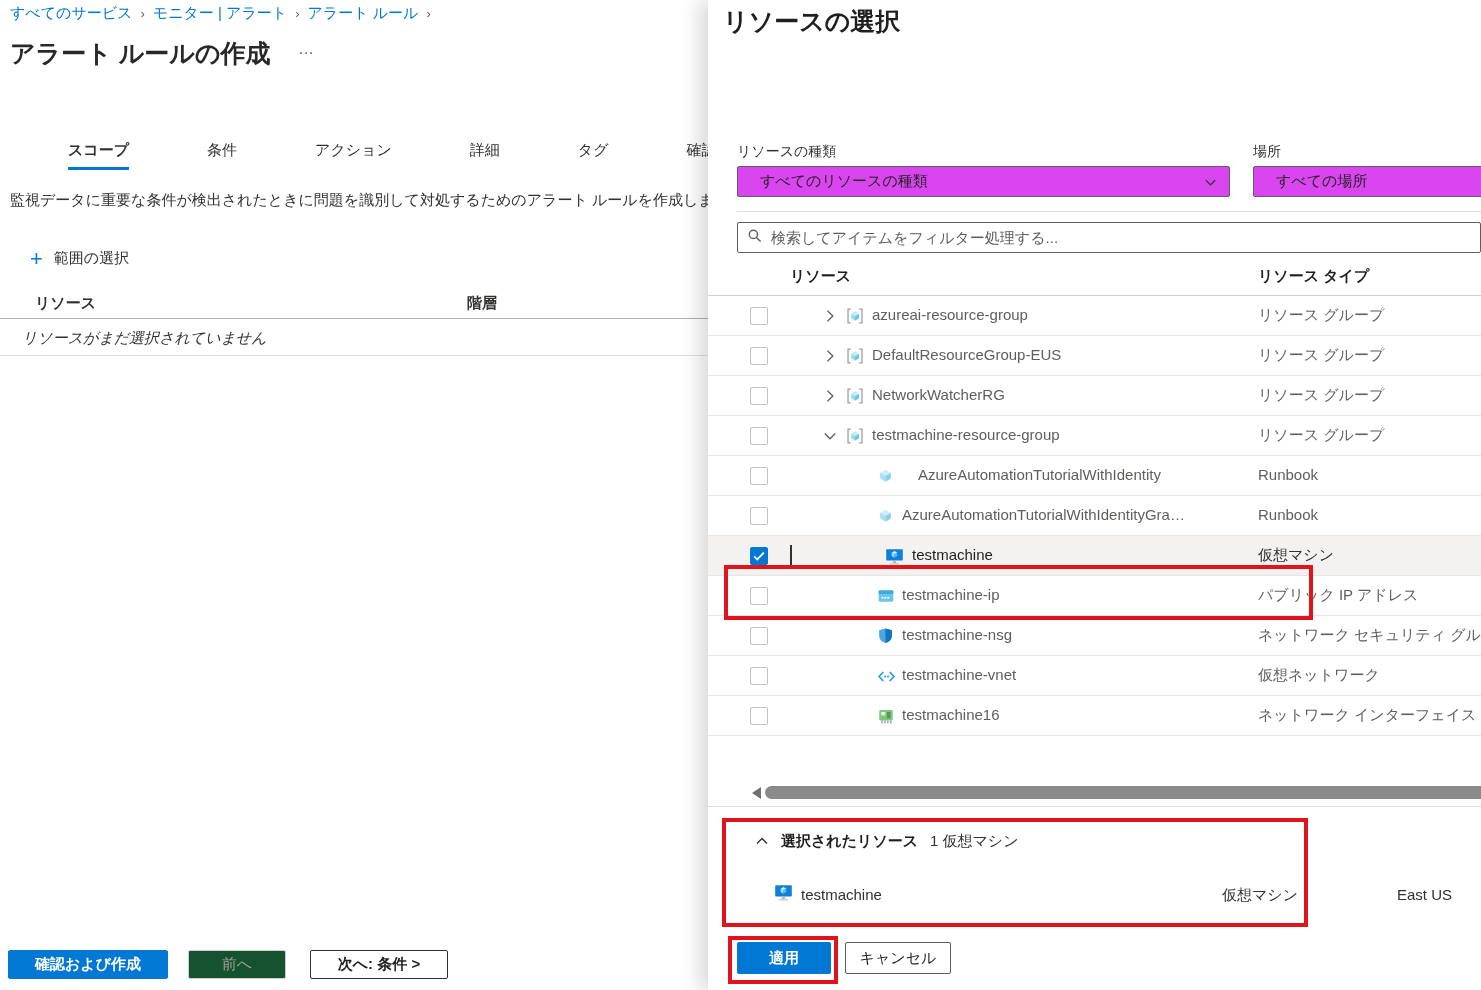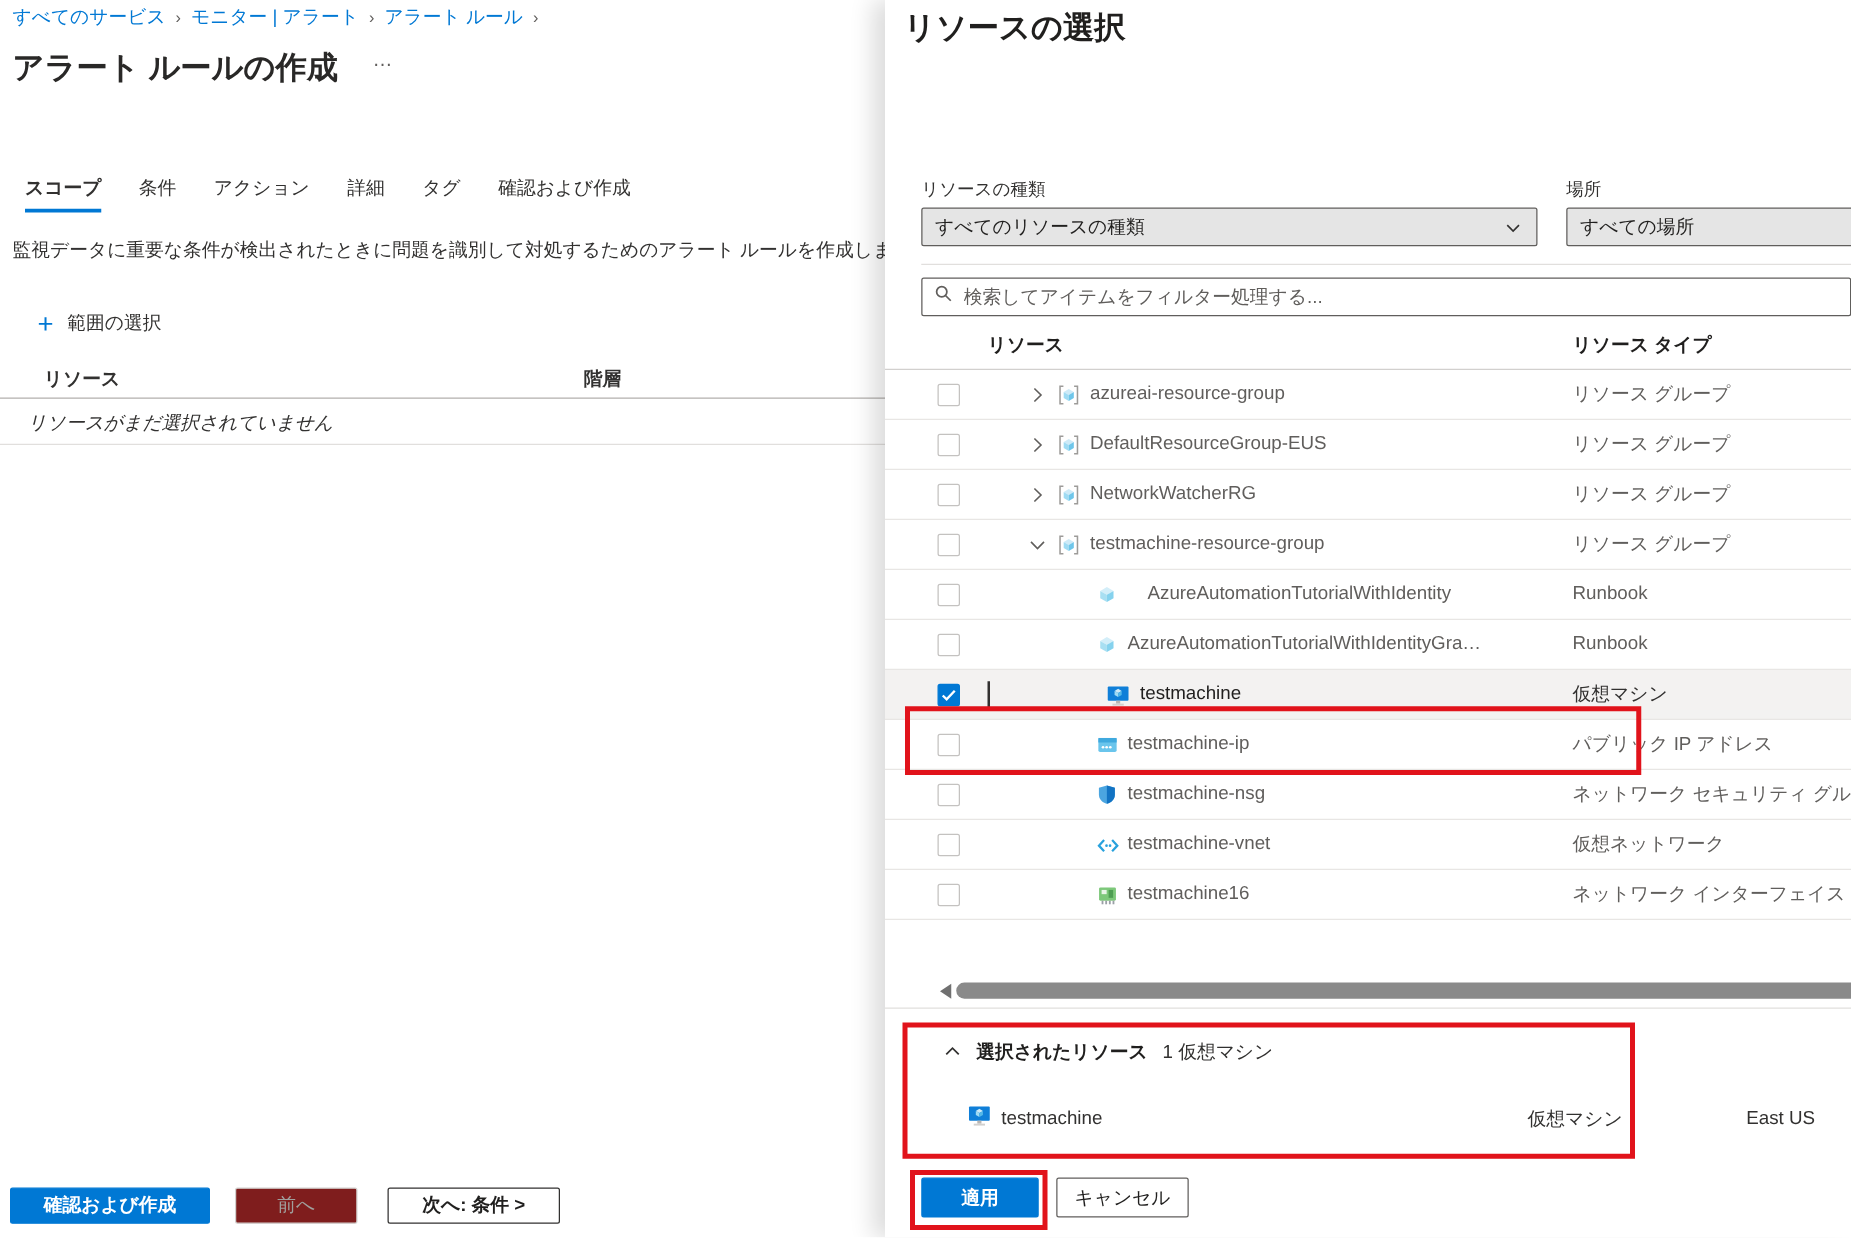--- a/index.html
+++ b/index.html
@@ -8,56 +8,56 @@
 
   
   .breadcrumb { position:absolute; left:10px; top:4px; font-size:15px; white-space:nowrap; }
   .breadcrumb a { color:#0078d4; text-decoration:none; cursor:pointer; }
   .crumb-sep { color:#605e5c; font-size:13px; margin:0 8px; }
 
   .page-title { position:absolute; left:10px; top:37px; font-size:25px; font-weight:700; color:#292827; }
   .title-more { position:absolute; left:298px; top:40px; font-size:16px; color:#605e5c; letter-spacing:2px; cursor:pointer; }
 
   .tabs { position:absolute; left:20px; top:141px; display:flex; gap:30px; font-size:15px; color:#323130; }
-  .tab { position:relative; padding-bottom:10px; cursor:pointer; white-space:nowrap; }
+  .tab { position:relative; padding-bottom:10px; cursor:pointer; white-space:nowrap;margin-left:48px; }
   .tab.active { font-weight:700; }
   .tab.active::after { content:""; position:absolute; left:0; right:0; bottom:0; height:3px; background:#0078d4; }
 
   .description { position:absolute; left:10px; top:191px; width:700px; font-size:15px; color:#323130; white-space:nowrap; overflow:hidden; }
 
   .scope-link { position:absolute; left:30px; top:249px; display:flex; align-items:center; gap:11px; cursor:pointer; }
   .scope-link .plus { color:#0078d4; font-size:22px; font-weight:400; line-height:18px; }
   .scope-link .lbl { font-size:15px; color:#323130; }
 
   .ltable-head { position:absolute; left:0; top:290px; width:708px; height:29px; border-bottom:1px solid #b3b0ad; }
   .ltable-head .c1 { position:absolute; left:35px; top:4px; font-size:15px; font-weight:700; color:#323130; }
   .ltable-head .c2 { position:absolute; left:467px; top:4px; font-size:15px; font-weight:700; color:#323130; }
   .ltable-empty { position:absolute; left:0; top:320px; width:708px; height:36px; border-bottom:1px solid #e1dfdd; }
   .ltable-empty span { position:absolute; left:22px; top:9px; font-size:15px; font-style:italic; color:#323130; }
 
   .footer-btns { position:absolute; left:8px; top:950px; display:flex; gap:20px; }
   .btn { display:flex; align-items:center; justify-content:center; font-size:15px; cursor:pointer; border-radius:2px; }
   .btn-primary { background:#0078d4; color:#fff; font-weight:700; border:1px solid #0078d4; }
   .btn-review { width:160px; height:29px; }
-  .btn-prev { width:98px; height:29px; background:#7f1d1d; color:#a19f9d; border:1px solid #d2d0ce; cursor:default; }
+  .btn-prev { width:98px; height:29px; background:#14532d; color:#a19f9d; border:1px solid #d2d0ce; cursor:default; }
   .btn-next { width:138px; height:29px; background:#fff; color:#201f1e; font-weight:700; border:1px solid #323130; margin-left:4px; }
 
   
   .panel { position:absolute; left:708px; top:0; width:773px; height:990px; background:#fff; box-shadow:-10px 0 18px rgba(0,0,0,0.14); z-index:5; overflow:hidden; }
   .panel-title { position:absolute; left:15px; top:5px; font-size:25px; font-weight:600; color:#201f1e; }
 
   .ptabs { position:absolute; left:29px; top:94px; display:flex; gap:34px; font-size:15px; color:#323130; }
   .ptab { position:relative; padding-bottom:9px; cursor:pointer; white-space:nowrap; }
   .ptab.active { font-weight:700; }
   .ptab.active::after { content:""; position:absolute; left:0; right:0; bottom:0; height:3px; background:#0078d4; }
 
   .flt-label { position:absolute; top:143px; font-size:14px; color:#323130; }
   .flt-label.l1 { left:29px; }
   .flt-label.l2 { left:545px; }
-  .dropdown { position:absolute; top:166px; height:31px; border:1px solid #605e5c; border-radius:2px; background:#e5e5e5; display:flex; align-items:center; padding:0 10px; font-size:15px; color:#201f1e; cursor:pointer; }
+  .dropdown { position:absolute; top:166px; height:31px; border:1px solid #605e5c; border-radius:2px; background:#d946ef; display:flex; align-items:center; padding:0 22px; font-size:15px; color:#201f1e; cursor:pointer; }
   .dd1 { left:29px; width:493px; }
   .dd2 { left:545px; width:245px; }
   .dd1 .dd-chevron { position:absolute; right:11px; top:8px; }
 
   .flt-divider { position:absolute; left:29px; top:211px; width:744px; height:1px; background:#e1dfdd; }
 
   .searchbox { position:absolute; left:29px; top:222px; width:744px; height:31px; border:1px solid #605e5c; border-radius:2px; display:flex; align-items:center; padding:0 9px; gap:8px; }
   .searchbox input { border:none; outline:none; font-size:15px; color:#605e5c; flex:1; font-family:inherit; background:transparent; }
   .searchbox input::placeholder { color:#605e5c; opacity:1; }
 

